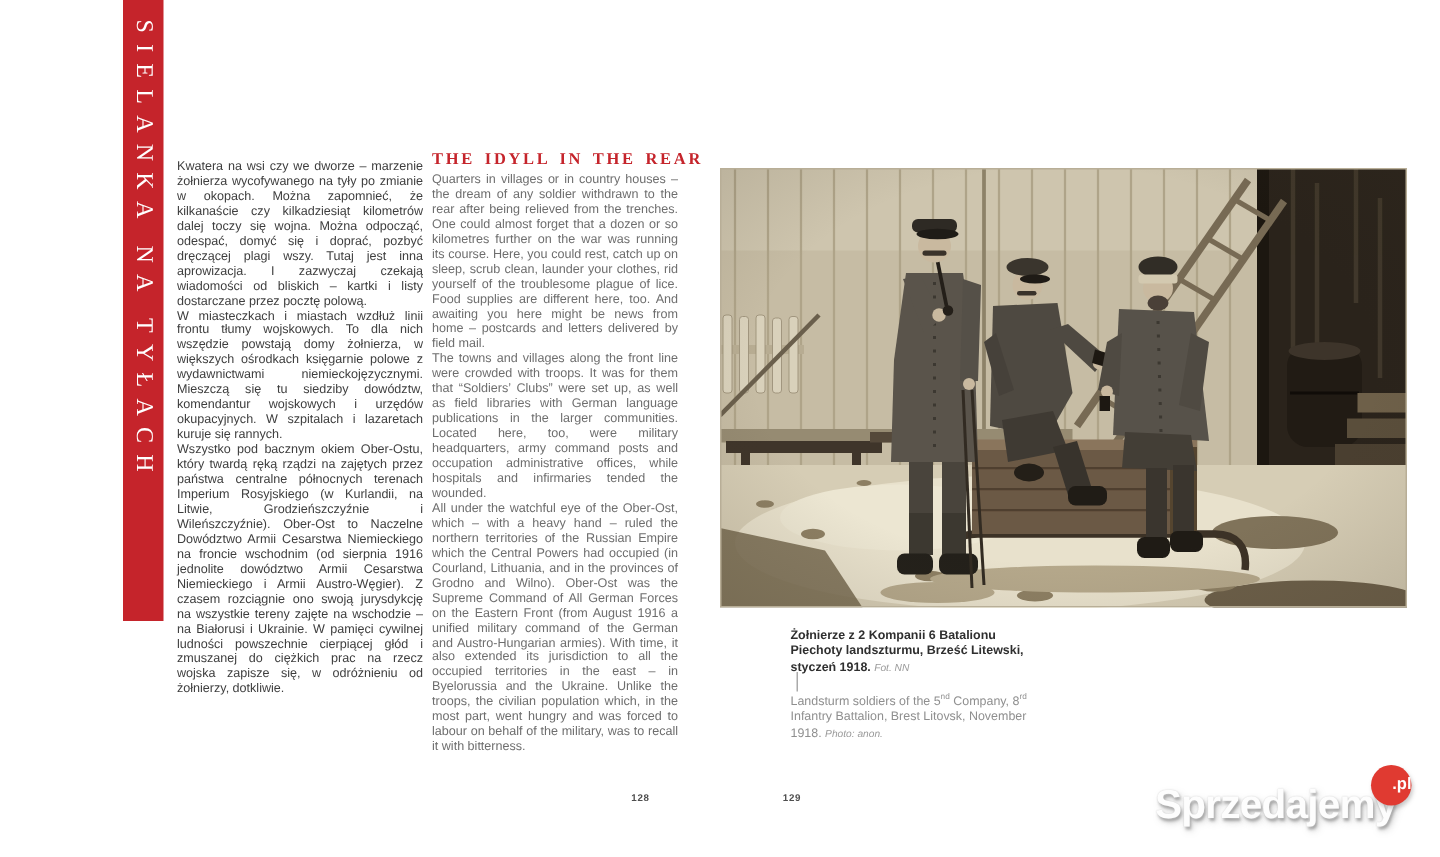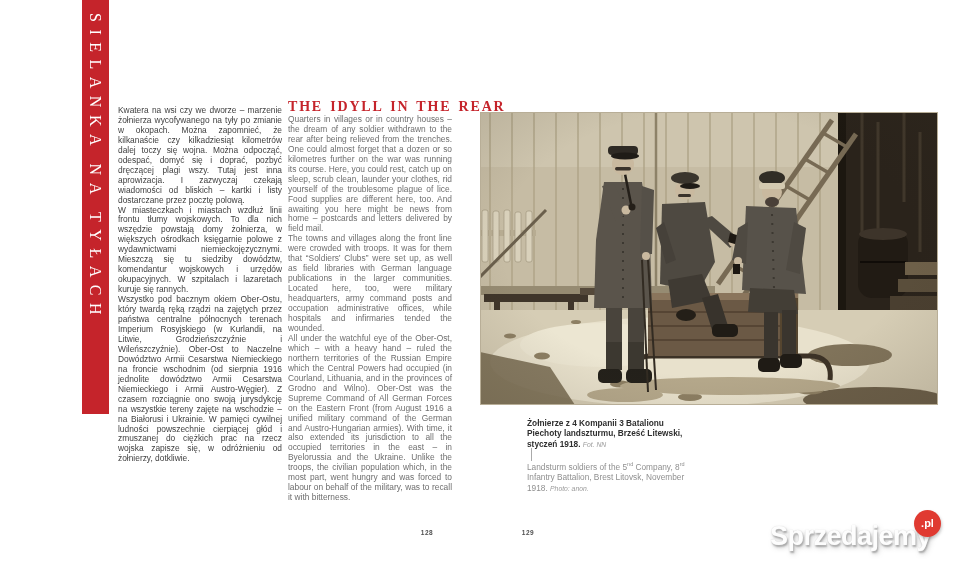--- a/index.html
+++ b/index.html
@@ -10,21 +10,21 @@
   #spine{position:absolute;left:82px;top:0;width:27px;height:414px;background:#c5242b;}
   #spine .spine-text{display:block;writing-mode:vertical-rl;text-orientation:sideways;
           font-family:"Liberation Serif",serif;font-size:16px;letter-spacing:7.5px;
           color:#ffffff;line-height:27px;width:27px;margin-top:13px;white-space:nowrap;}
 
   
   .textcol{position:absolute;text-align:justify;}
   .textcol p{margin:0;}
   #col-pl{left:118px;top:106px;width:164px;font-size:8.4px;line-height:9.95px;color:#3e3e3e;}
   #col-en{left:288px;top:102px;width:164px;font-size:8.4px;line-height:9.95px;color:#6e6e6e;}
-  #col-en h2{font-family:"Liberation Serif",serif;font-weight:bold;font-size:14px;
+  #col-en h2{font-family:"Liberation Serif",serif;font-weight:bold;font-size:11px;
           color:#c5242b;letter-spacing:1.8px;word-spacing:2px;margin:0 0 3px 0;white-space:nowrap;}
 
   
   #photo{position:absolute;left:480px;top:112px;width:458px;height:293px;margin:0;}
   #photo svg{display:block;}
 
   
   #cap-pl{position:absolute;left:527px;top:418px;width:164px;font-size:8.3px;
           line-height:10.4px;font-weight:bold;color:#2f2f2f;}
   #cap-rule{position:absolute;left:531px;top:448px;width:1px;height:13px;background:#aaaaaa;}
@@ -39,21 +39,21 @@
   #pn-left{left:414px;}
   #pn-right{left:515px;}
 
   
   #watermark{position:absolute;left:768px;top:506px;width:186px;height:56px;}
   #wm-text{position:absolute;left:2px;top:15px;font-size:27px;font-weight:bold;
           letter-spacing:-0.5px;color:#fdfdfd;
           text-shadow:0 0 1px #cfcfcf, 1px 2px 2px rgba(110,110,110,0.55), 2px 3px 5px rgba(130,130,130,0.35);}
   #wm-circle{position:absolute;left:146px;top:4px;width:27px;height:27px;border-radius:50%;
           background:#e03a31;box-shadow:1px 2px 3px rgba(120,120,120,0.4);
-          text-align:center;}
+          text-align:right;}
   #wm-circle span{display:block;color:#ffffff;font-weight:bold;font-size:11px;line-height:27px;}
 </style>
 </head>
 <body>
 
 <div id="canvas">
 
   <div id="spine">
     <span class="spine-text">SIELANKA NA TYŁACH</span>
   </div>
@@ -249,21 +249,21 @@
         <ellipse cx="292" cy="66" rx="13" ry="7" fill="#312d26"></ellipse>
         <rect x="279" y="71" width="26" height="6" rx="2" fill="#d3c9b0"></rect>
       </g>
 
       <rect x="0" y="0" width="458" height="293" fill="url(#vig)"></rect>
       <rect x="0.5" y="0.5" width="457" height="292" fill="none" stroke="#b8ae97"></rect>
     </svg>
   </figure>
 
   <div id="cap-pl" lang="pl">
-    <span>Żołnierze z 4 Kompanii 3 Batalionu Piechoty landszturmu, Brześć Litewski, styczeń 1918. </span><span class="credit">Fot. NN</span>
+    <span>Żołnierze z 2 Kompanii 6 Batalionu Piechoty landszturmu, Brześć Litewski, styczeń 1918. </span><span class="credit">Fot. NN</span>
   </div>
   <div id="cap-rule"></div>
   <div id="cap-en" lang="en">
     <span>Landsturm soldiers of the 5</span><sup>nd</sup><span> Company, 8</span><sup>rd</sup><span> Infantry Battalion, Brest Litovsk, November 1918. </span><span class="credit">Photo: anon.</span>
   </div>
 
   <div id="pn-left" class="pagenum">128</div>
   <div id="pn-right" class="pagenum">129</div>
 
   <div id="watermark">

